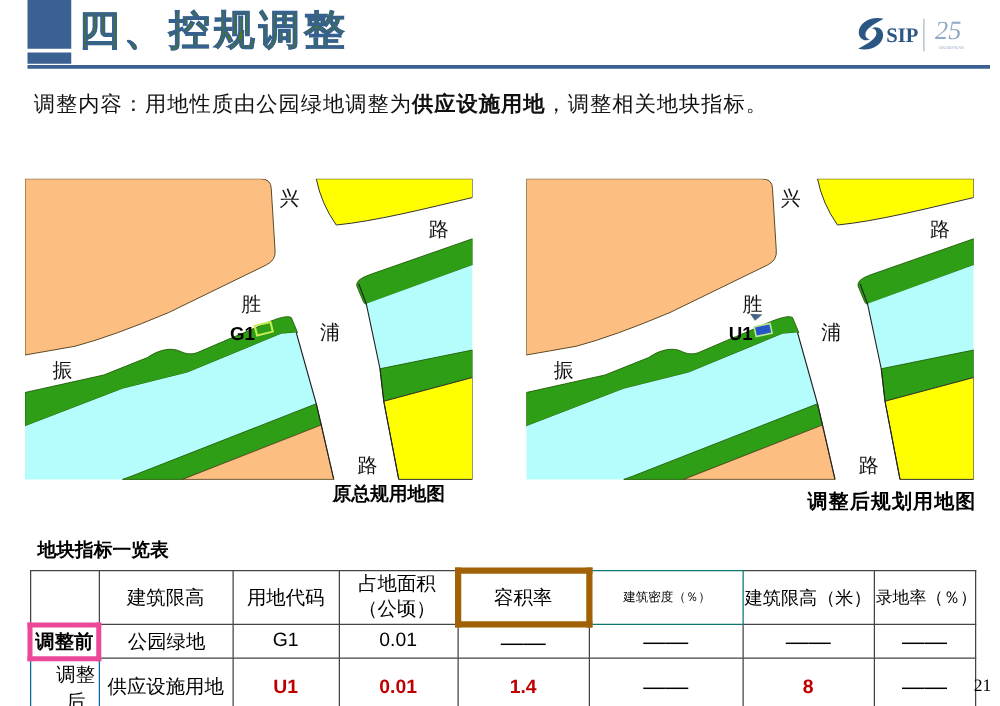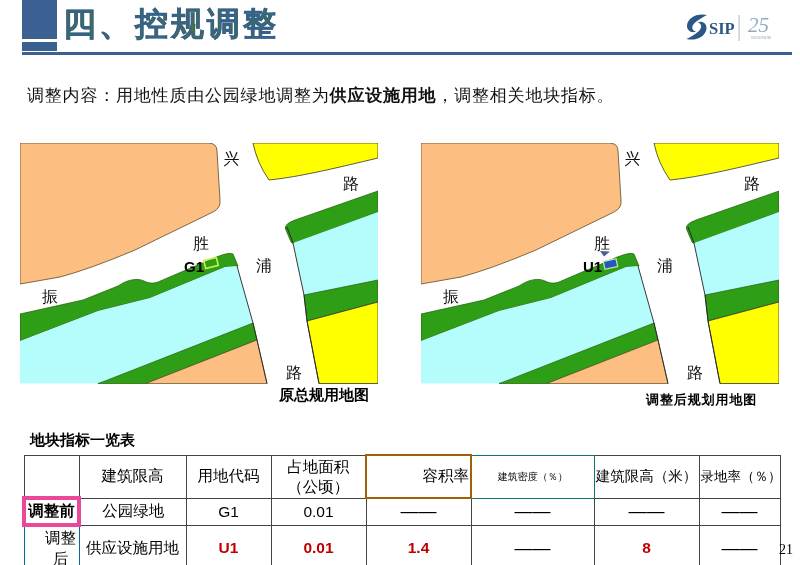--- a/index.html
+++ b/index.html
@@ -30,21 +30,21 @@
     <text x="25" y="23.5" font-family="Liberation Serif, serif" font-size="16.5" font-weight="bold" fill="#2c5784">SIP</text>
 
     <rect x="54.5" y="5" width="1.2" height="26" fill="#b9c2cc"></rect>
 
     <text x="64" y="21.5" font-family="Liberation Serif, serif" font-size="21" font-style="italic" fill="#92a9c5">25</text>
 
     <text x="67" y="29.2" font-size="3.2" fill="#8ba3c0" textLength="20" lengthAdjust="spacingAndGlyphs">SUZHOU INDUSTRIAL PARK</text>
   </svg>
 </div>
 
-<div class="abs" style="left:27px;top:72px;font-size:17px;color:#111;letter-spacing:0.8px;margin-top:12px;">调整内容：用地性质由公园绿地调整为<b>供应设施用地</b>，调整相关地块指标。</div>
+<div class="abs" style="left:27px;top:72px;font-size:17px;color:#111;letter-spacing:0.8px;">调整内容：用地性质由公园绿地调整为<b>供应设施用地</b>，调整相关地块指标。</div>
 
 <div class="abs" style="left:20px;top:143px;width:358px;height:243px;">
 <svg width="358" height="243" viewBox="0 0 358 243">
 
   <path d="M0,0 L188,0 Q197,0 197,8 L200,57 Q201,65 193,69 L115,107 Q70,126 40,134 L0,141 Z" fill="#fdbf81" stroke="#5a4a28" stroke-width="0.8"></path>
 
   <path d="M233,0 L358,0 L358,15 C320,24 280,34 249,37 Q237,20 233,0 Z" fill="#ffff00" stroke="#333" stroke-width="0.8"></path>
 
   <path d="M0,171 L63,157 L98,143 C108,136 118,135 124,138 C128,140 133,141 138,139 L159,130 L185,119 Q208,108 213,111 L218,123 L205,124 L130,155 L78,168 L0,198 Z" fill="#2f9e17" stroke="#1c5c00" stroke-width="0.7"></path>
 
@@ -74,21 +74,21 @@
     <text x="173" y="106">胜</text>
     <text x="236" y="128">浦</text>
     <text x="22" y="158.5">振</text>
     <text x="266" y="234.5">路</text>
   </g>
 
   <text x="164" y="129" font-size="15" font-weight="bold" fill="#000">G1</text>
 </svg>
 </div>
 
-<div class="abs" style="left:279px;top:386px;font-size:15px;font-weight:bold;color:#000;">原总规用地图</div>
+<div class="abs" style="left:266px;top:386px;font-size:15px;font-weight:bold;color:#000;">原总规用地图</div>
 
 <div class="abs" style="left:421px;top:143px;width:358px;height:243px;">
 <svg width="358" height="243" viewBox="0 0 358 243">
 
   <path d="M0,0 L188,0 Q197,0 197,8 L200,57 Q201,65 193,69 L115,107 Q70,126 40,134 L0,141 Z" fill="#fdbf81" stroke="#5a4a28" stroke-width="0.8"></path>
 
   <path d="M233,0 L358,0 L358,15 C320,24 280,34 249,37 Q237,20 233,0 Z" fill="#ffff00" stroke="#333" stroke-width="0.8"></path>
 
   <path d="M0,171 L63,157 L98,143 C108,136 118,135 124,138 C128,140 133,141 138,139 L159,130 L185,119 Q208,108 213,111 L218,123 L205,124 L130,155 L78,168 L0,198 Z" fill="#2f9e17" stroke="#1c5c00" stroke-width="0.7"></path>
 
@@ -120,21 +120,21 @@
     <text x="173" y="106">胜</text>
     <text x="236" y="128">浦</text>
     <text x="22" y="158.5">振</text>
     <text x="266" y="234.5">路</text>
   </g>
 
   <text x="162" y="129" font-size="15" font-weight="bold" fill="#000">U1</text>
 </svg>
 </div>
 
-<div class="abs" style="left:646px;top:391px;font-size:13px;font-weight:bold;color:#000;letter-spacing:0.9px;">调整后规划用地图</div>
+<div class="abs" style="left:646px;top:391px;font-size:16px;font-weight:bold;color:#000;letter-spacing:0.9px;">调整后规划用地图</div>
 
 <div class="abs" style="left:30px;top:431px;font-size:15px;font-weight:bold;color:#000;">地块指标一览表</div>
 
 <div class="abs" style="left:22px;top:454px;">
 <table style="border-collapse:collapse;table-layout:fixed;width:756px;font-size:15.5px;color:#000;text-align:center;">
   <colgroup>
     <col style="width:55px">
         <col style="width:107px">
         <col style="width:85px">
         <col style="width:95px">
@@ -142,21 +142,21 @@
         <col style="width:123px">
         <col style="width:105px">
         <col style="width:81px">
   </colgroup>
   <tbody>
         <tr style="height:43px;">
     <td style="border:1px solid #444;"></td>
     <td style="border:1px solid #444;">建筑限高</td>
     <td style="border:1px solid #444;">用地代码</td>
     <td style="border:1px solid #444;line-height:20px;">占地面积<br>（公顷）</td>
-    <td style="border:2px solid #a16207;text-align:right;">容积率</td>
+    <td style="border:5px solid #a16207;">容积率</td>
     <td style="border:1px solid #0f766e;white-space:nowrap;overflow:hidden;font-size:10px;">建筑密度（％）</td>
     <td style="border:1px solid #444;white-space:nowrap;overflow:hidden;font-size:14.5px;">建筑限高（米）</td>
     <td style="border:1px solid #444;overflow:hidden;white-space:nowrap;font-size:13.5px;">录地率（％）</td>
   </tr>
   <tr style="height:27px;">
     <td style="border:4px solid #ec4899;font-weight:bold;">调整前</td>
     <td style="border:1px solid #444;">公园绿地</td>
     <td style="border:1px solid #444;">G1</td>
     <td style="border:1px solid #444;">0.01</td>
     <td style="border:1px solid #444;"><span class="dsh">——</span></td>

